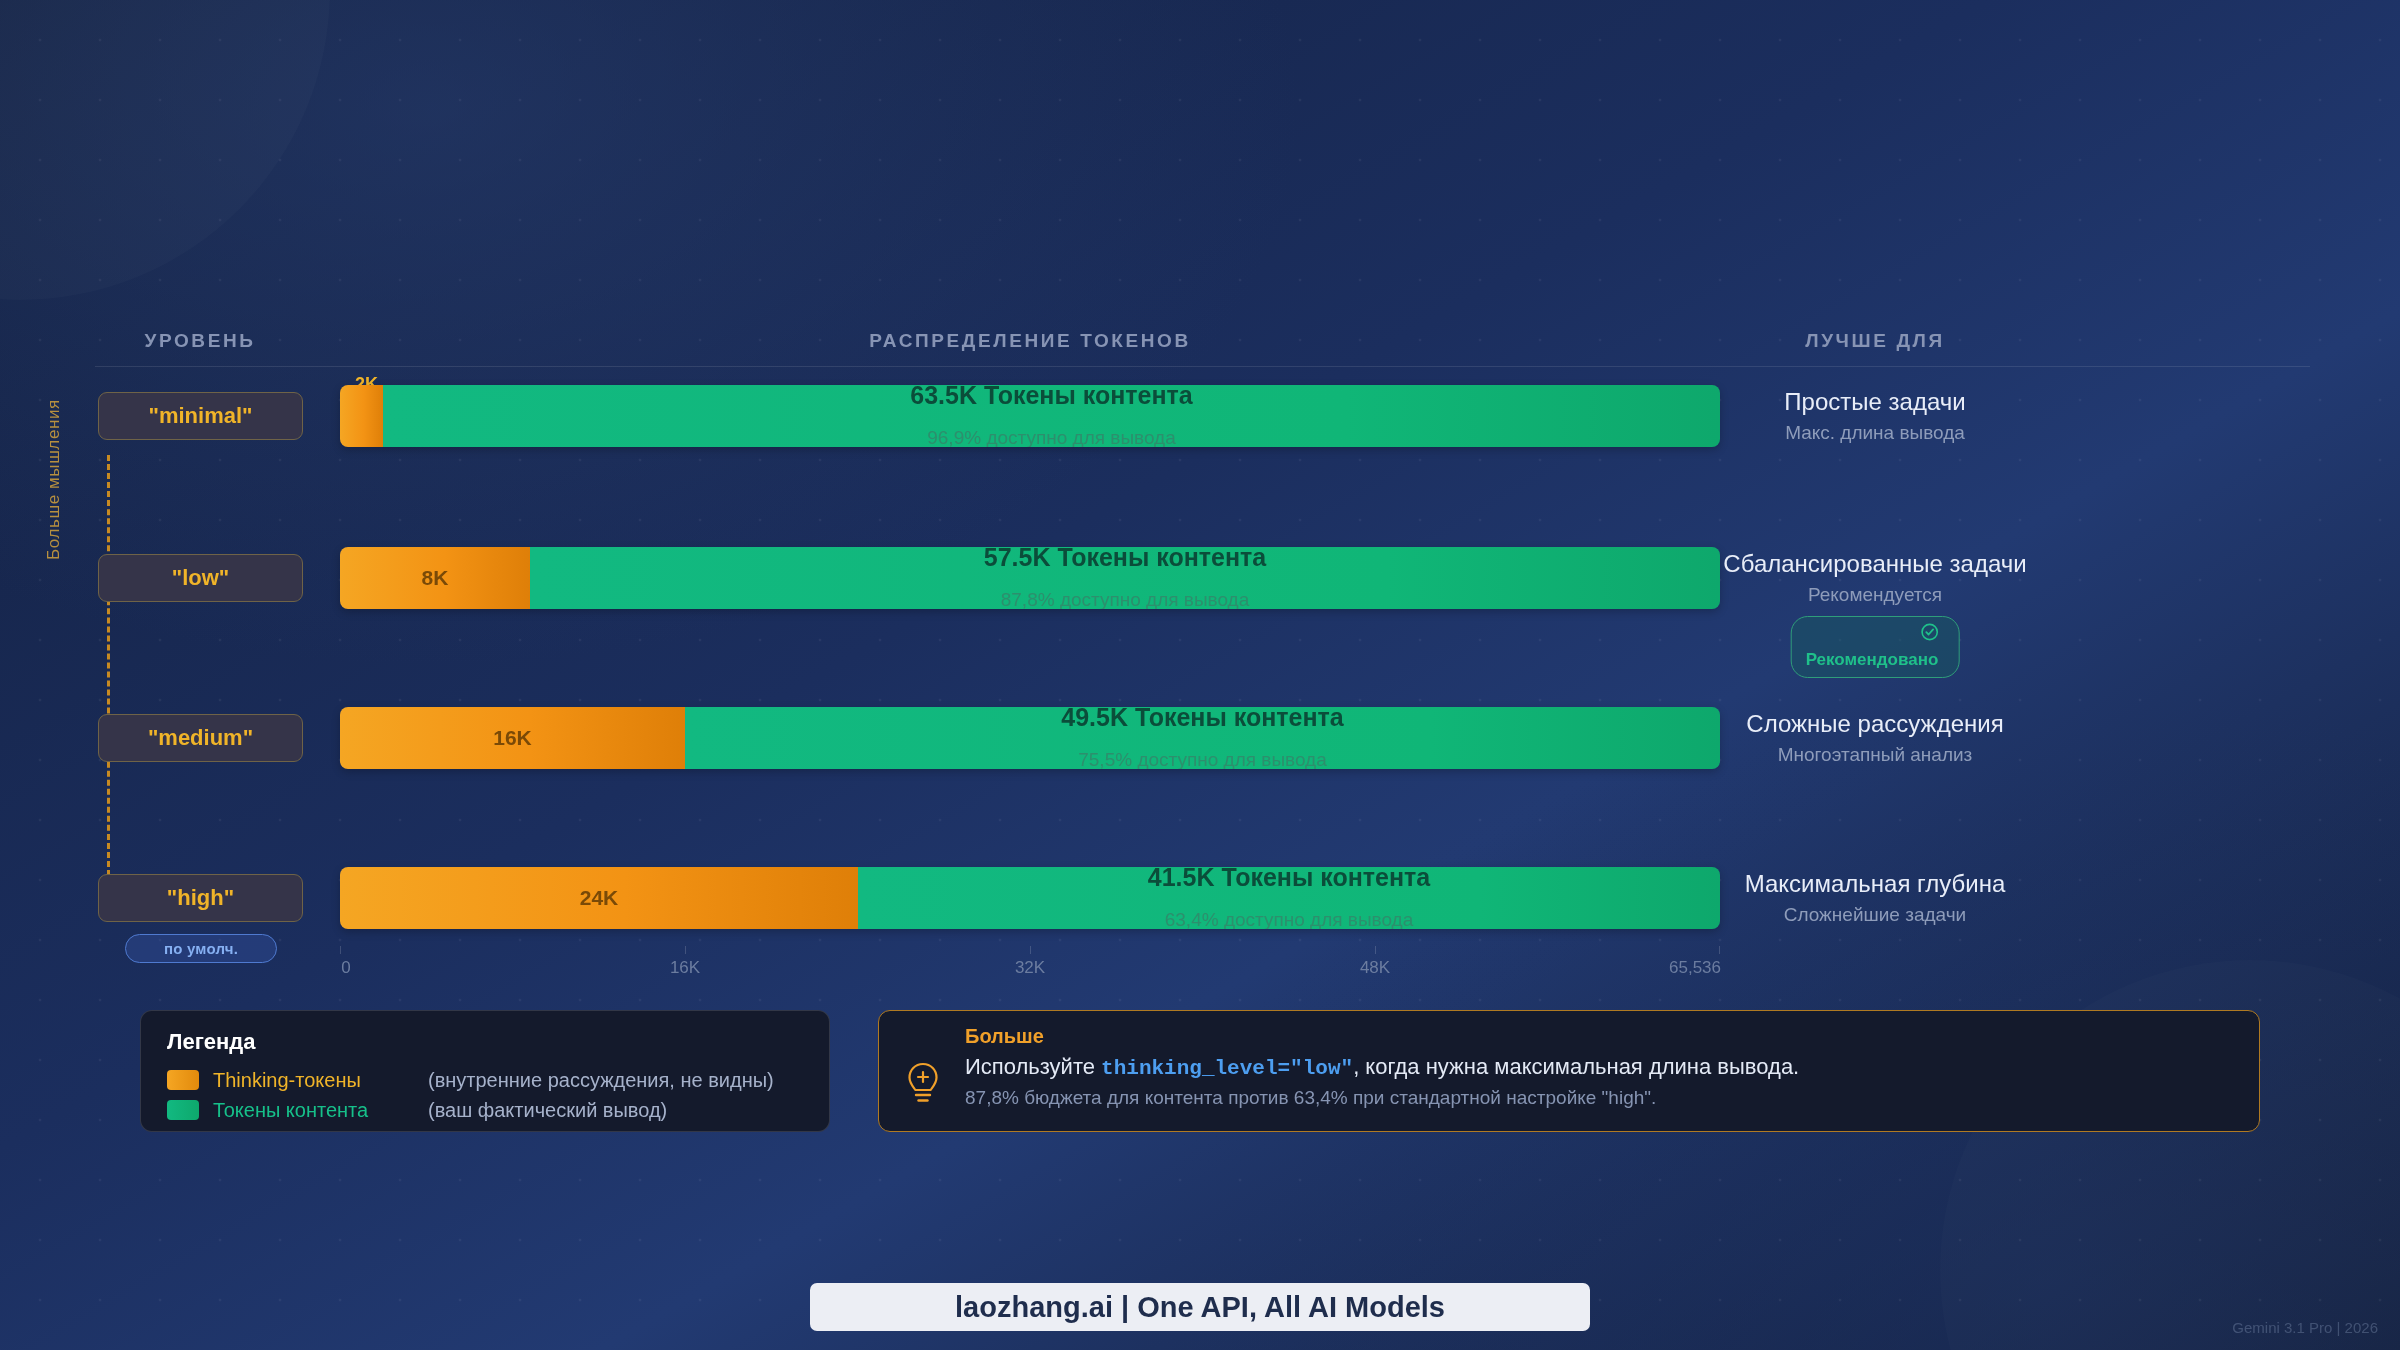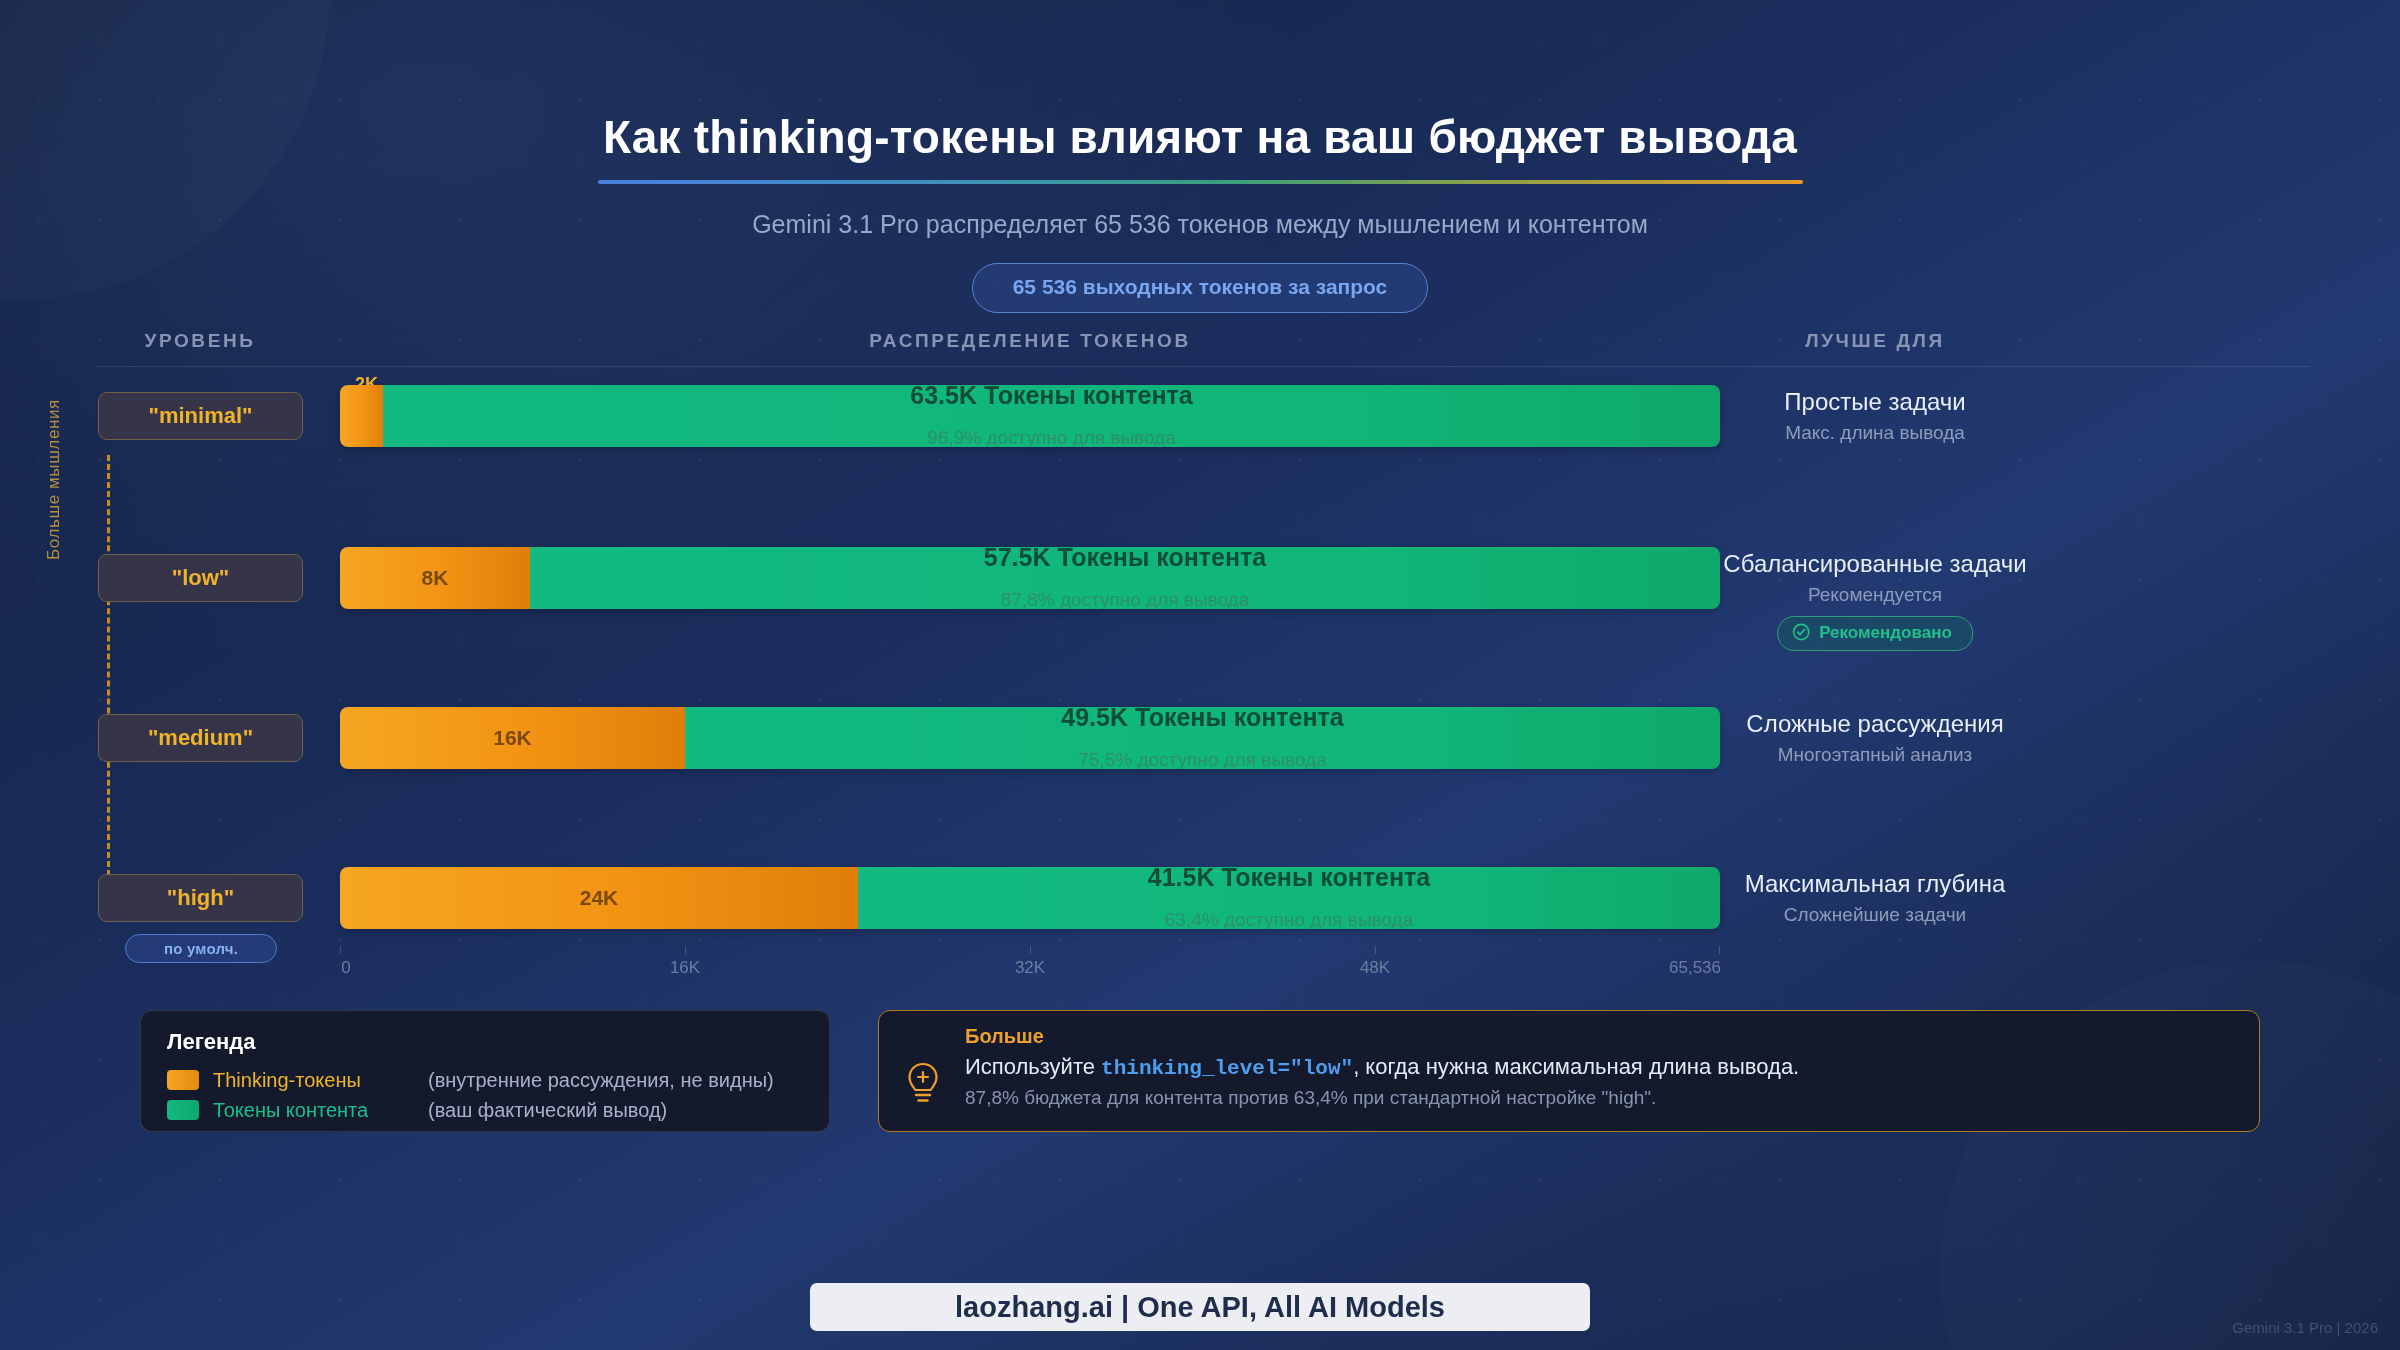--- a/index.html
+++ b/index.html
@@ -127,26 +127,27 @@
   .best-title{
     position:absolute; left:1875px; transform:translateX(-50%);
     font-size:24px; color:#e8edf8; white-space:nowrap;
   }
   .best-sub{
     position:absolute; left:1875px; transform:translateX(-50%);
     font-size:19px; color:#8e9cba; white-space:nowrap;
   }
   .rec-badge{
     position:absolute; left:1875px; transform:translateX(-50%);
-    display:flex; align-items:flex-start; gap:9px;
+    display:flex; align-items:flex-end; gap:9px;
     padding:6px 20px 7px 14px;
     border:1px solid #2f9e7a; border-radius:17px;
     background:rgba(22,94,92,.42);
     color:#1fc08a; font-size:17px; font-weight:bold;
     white-space:nowrap;
+    flex-direction:column;
   }
   .rec-badge svg{ display:block; }
 
   
   #think-axis{
     position:absolute; left:107px; top:455px; width:2px; height:430px;
     border-left:3px dashed #c78a22;
   }
   #think-arrow{
     position:absolute; left:101px; top:878px;
@@ -217,26 +218,20 @@
   }
 </style>
 </head>
 <body>
 
 <div id="stage">
   <div id="dots"></div>
   <div class="deco-circle" id="deco1"></div>
   <div class="deco-circle" id="deco2"></div>
 
-  <div id="header">
-    <div id="title">Как thinking-токены влияют на ваш бюджет вывода</div>
-    <div id="title-rule"></div>
-    <div id="subtitle">Gemini 3.1 Pro распределяет 65 536 токенов между мышлением и контентом</div>
-    <div id="budget-pill">65 536 выходных токенов за запрос</div>
-  </div>
 
   <div id="colhead">
     <div class="colhead-txt" id="ch-level">УРОВЕНЬ</div>
     <div class="colhead-txt" id="ch-dist">РАСПРЕДЕЛЕНИЕ ТОКЕНОВ</div>
     <div class="colhead-txt" id="ch-best">ЛУЧШЕ ДЛЯ</div>
     <div id="head-rule"></div>
   </div>
 
   <div id="chart">
 

